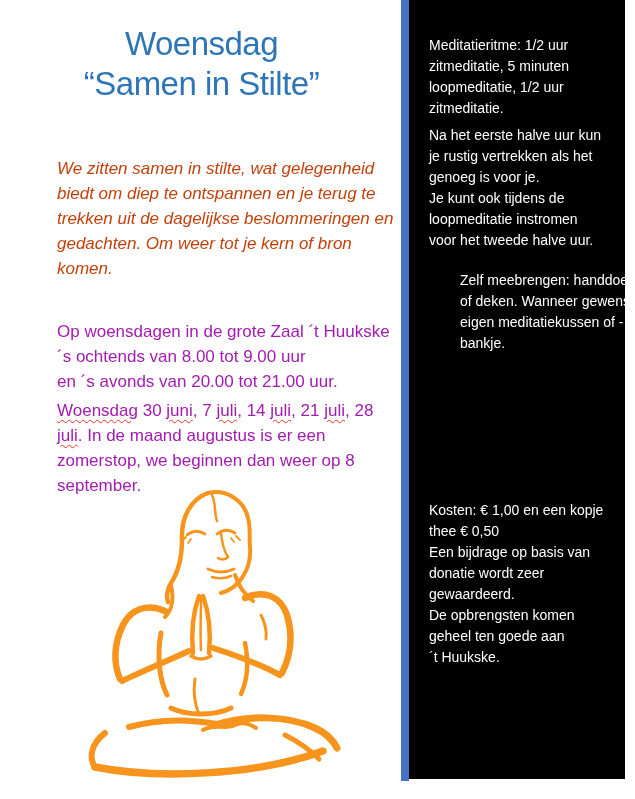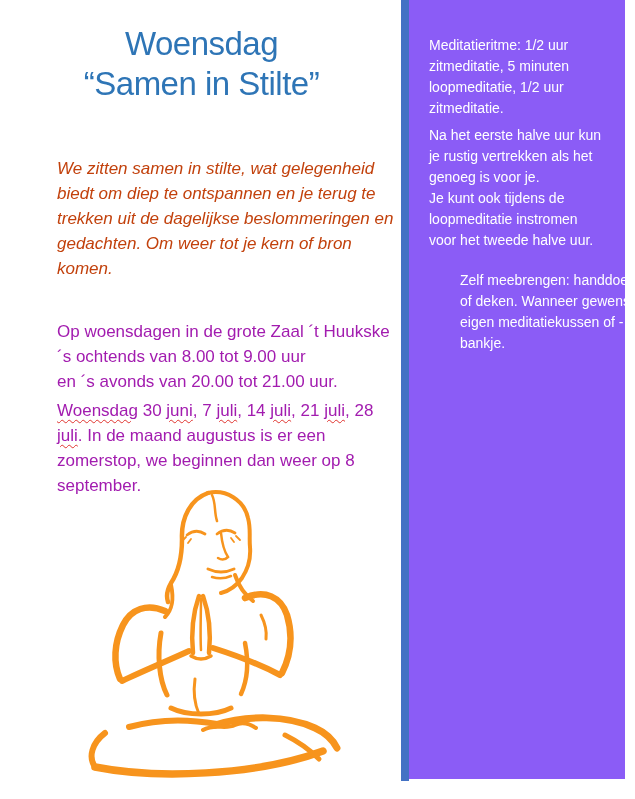--- a/index.html
+++ b/index.html
@@ -26,21 +26,21 @@
     text-decoration-line:underline;
     text-decoration-style:wavy;
     text-decoration-color:#E0342F;
     text-decoration-thickness:1px;
     text-underline-offset:3px;
   }
   .stripe{
     position:absolute;left:401px;top:0;width:8px;height:781px;background:#4472C4;
   }
   .panel{
-    position:absolute;left:409px;top:0;width:216px;height:779px;background:#8b5cf6;
+    position:absolute;left:409px;top:0;width:216px;height:779px;background:#000000;
   }
   .panel .block{
     position:absolute;left:20px;width:188px;
     color:#ffffff;font-size:14px;line-height:21px;
   }
   .block-1{top:35px;}
   .block-2{top:125px;}
   .block-3{top:270px;margin-left:31px;}
   .block-4{top:500px;}
   .figure{
@@ -110,13 +110,14 @@
     </g>
   </g>
 </svg>
 
 <div class="stripe"></div>
 
 <div class="panel">
   <div class="block block-1">Meditatieritme: 1/2 uur<br>zitmeditatie, 5 minuten<br>loopmeditatie, 1/2 uur<br>zitmeditatie.</div>
   <div class="block block-2">Na het eerste halve uur kun<br>je rustig vertrekken als het<br>genoeg is voor je.<br>Je kunt ook tijdens de<br>loopmeditatie instromen<br>voor het tweede halve uur.</div>
   <div class="block block-3">Zelf meebrengen: handdoek<br>of deken. Wanneer gewenst<br>eigen meditatiekussen of -<br>bankje.</div>
+  <div class="block block-4">Kosten: € 1,00 en een kopje<br>thee € 0,50<br>Een bijdrage op basis van<br>donatie wordt zeer<br>gewaardeerd.<br>De opbrengsten komen<br>geheel ten goede aan<br>´t Huukske.</div>
 </div>
 
 </body></html>

